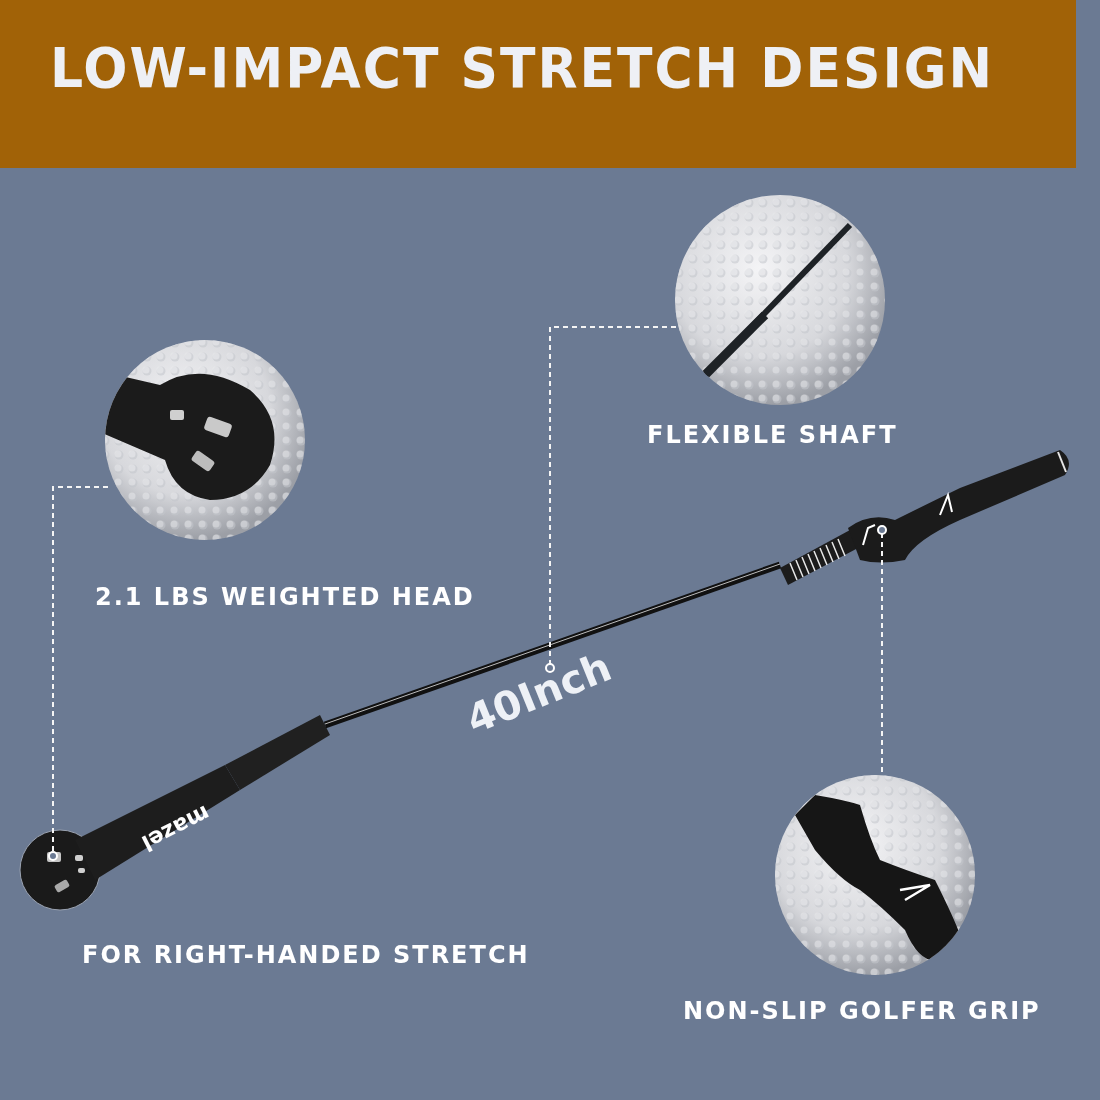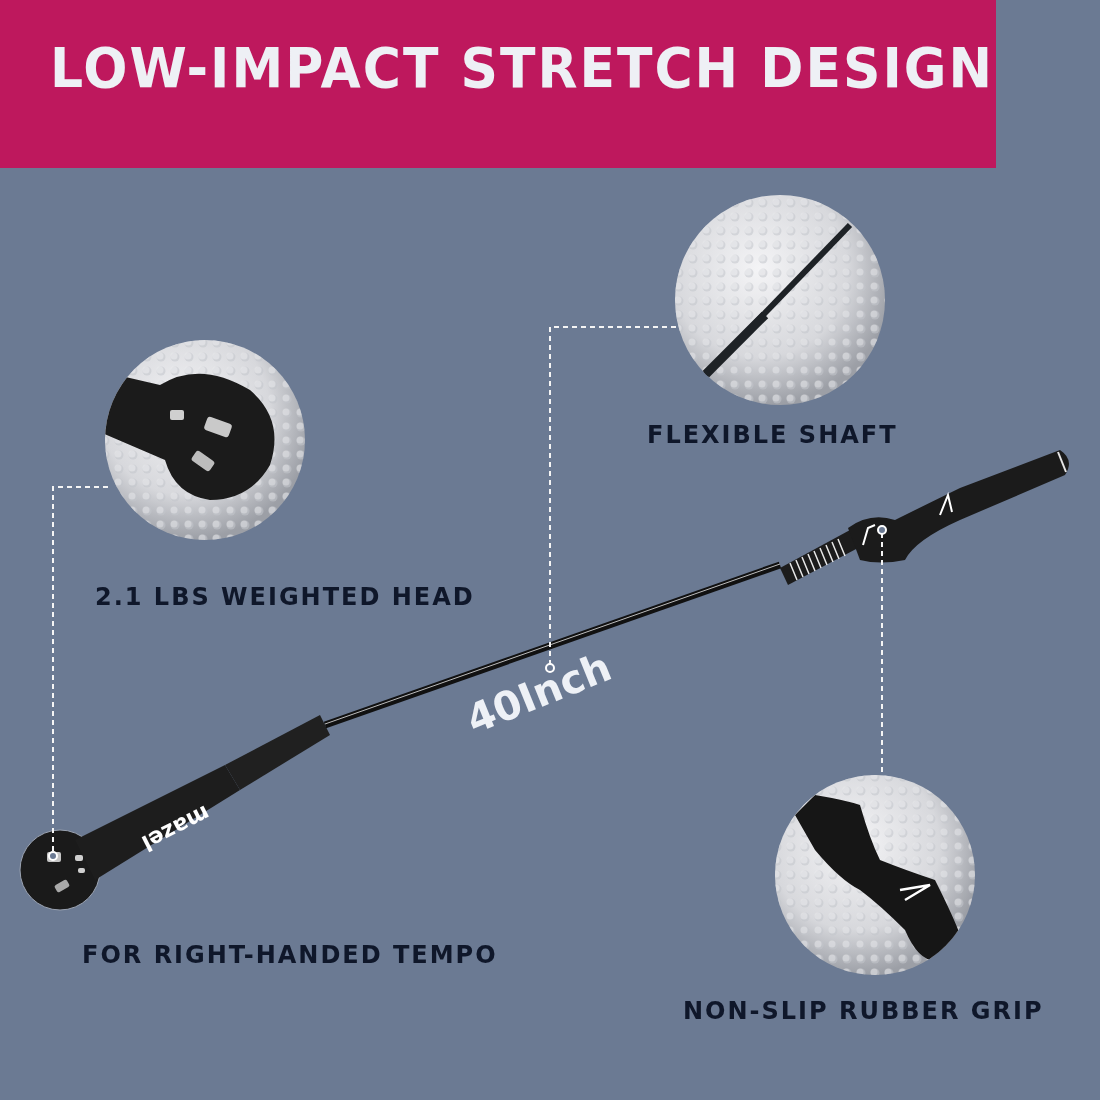--- a/index.html
+++ b/index.html
@@ -3,37 +3,37 @@
   <meta charset="utf-8">
   <style>
     html, body { margin: 0; padding: 0; }
     body {
       width: 1100px; height: 1100px; overflow: hidden;
       background: #6b7a93;
       font-family: "DejaVu Sans", sans-serif;
       position: relative;
     }
     .header {
-      position: absolute; left: 0; top: 0; width: 996px; height: 168px;
-      background: #be185d;
+      position: absolute; left: 0; top: 0; width: 1076px; height: 168px;
+      background: #a16207;
     }
     .title {
       position: absolute; left: 50px; top: 38px;
       color: #eef0f5; font-weight: bold; font-size: 52px; letter-spacing: 2px;
       font-family: "DejaVu Sans", sans-serif;
       white-space: nowrap;
       transform: scaleY(1.05);
     }
     .subtitle {
       position: absolute; left: 50px; top: 112px;
       color: #eef0f5; font-weight: bold; font-size: 30px; letter-spacing: 1px;
       white-space: nowrap;
     }
     .label {
-      position: absolute; color: #0f172a; font-weight: bold; letter-spacing: 2px;
+      position: absolute; color: #ffffff; font-weight: bold; letter-spacing: 2px;
       font-size: 24px; white-space: nowrap;
       font-family: "DejaVu Sans", sans-serif;
     }
     svg.art { position: absolute; left: 0; top: 0; }
     .length-label {
       position: absolute; left: 460px; top: 700px;
       color: #eef1f6; font-weight: bold; font-size: 40px;
       transform: rotate(-22deg); transform-origin: left top;
       white-space: nowrap;
     }
@@ -144,14 +144,14 @@
     <circle cx="53" cy="856" r="4"></circle>
     <circle cx="550" cy="668" r="4"></circle>
     <circle cx="882" cy="530" r="4"></circle>
   </g>
 </svg>
 
 <div class="length-label">40Inch</div>
 
 <div class="label" style="left:95px; top:583px;">2.1 LBS WEIGHTED HEAD</div>
 <div class="label" style="left:647px; top:421px;">FLEXIBLE SHAFT</div>
-<div class="label" style="left:82px; top:941px;">FOR RIGHT-HANDED TEMPO</div>
-<div class="label" style="left:683px; top:997px;">NON-SLIP RUBBER GRIP</div>
+<div class="label" style="left:82px; top:941px;">FOR RIGHT-HANDED STRETCH</div>
+<div class="label" style="left:683px; top:997px;">NON-SLIP GOLFER GRIP</div>
 
 </body></html>

